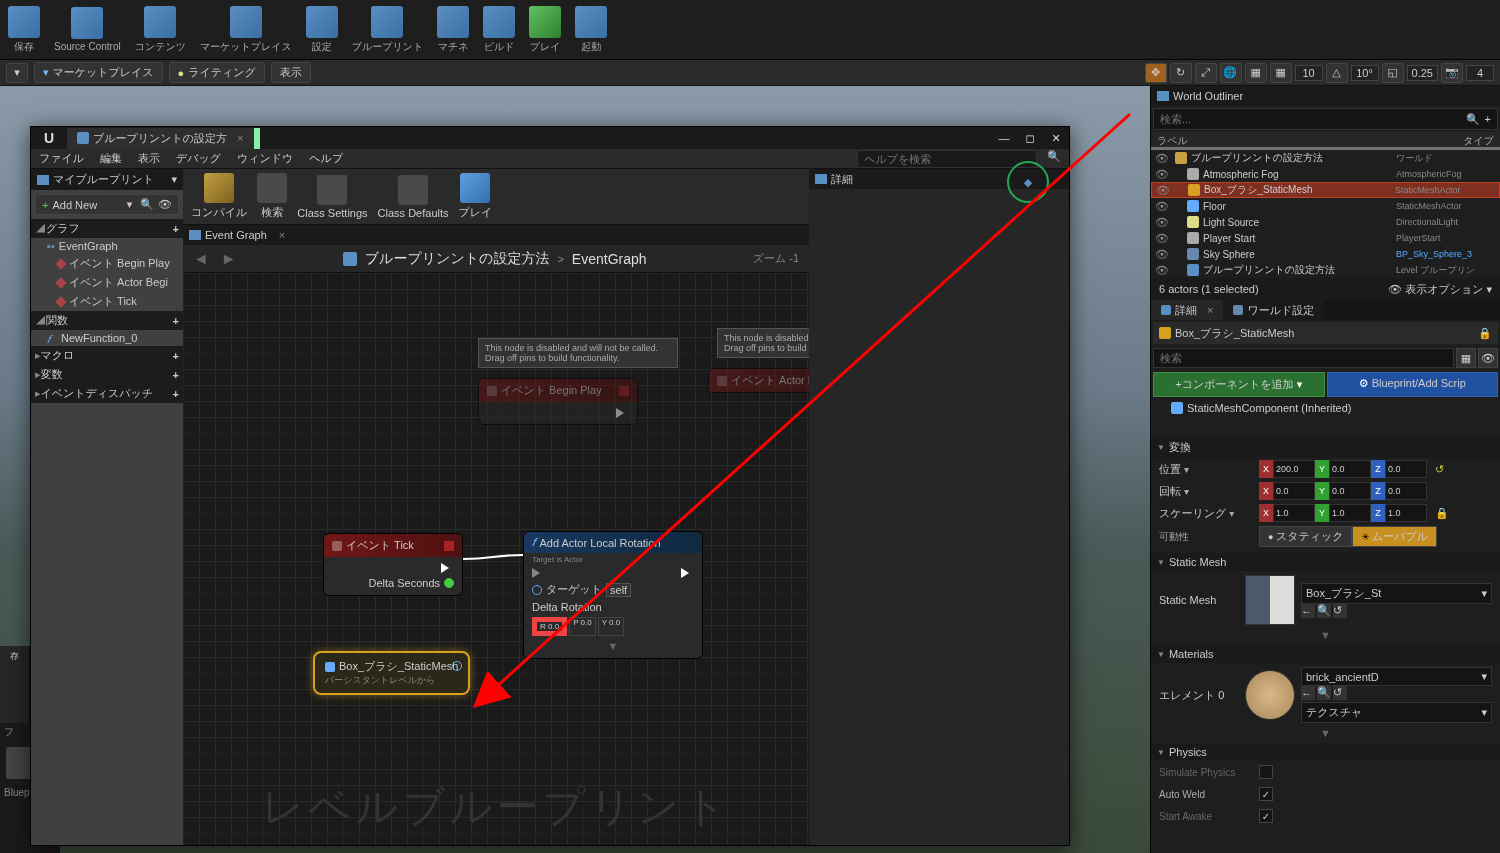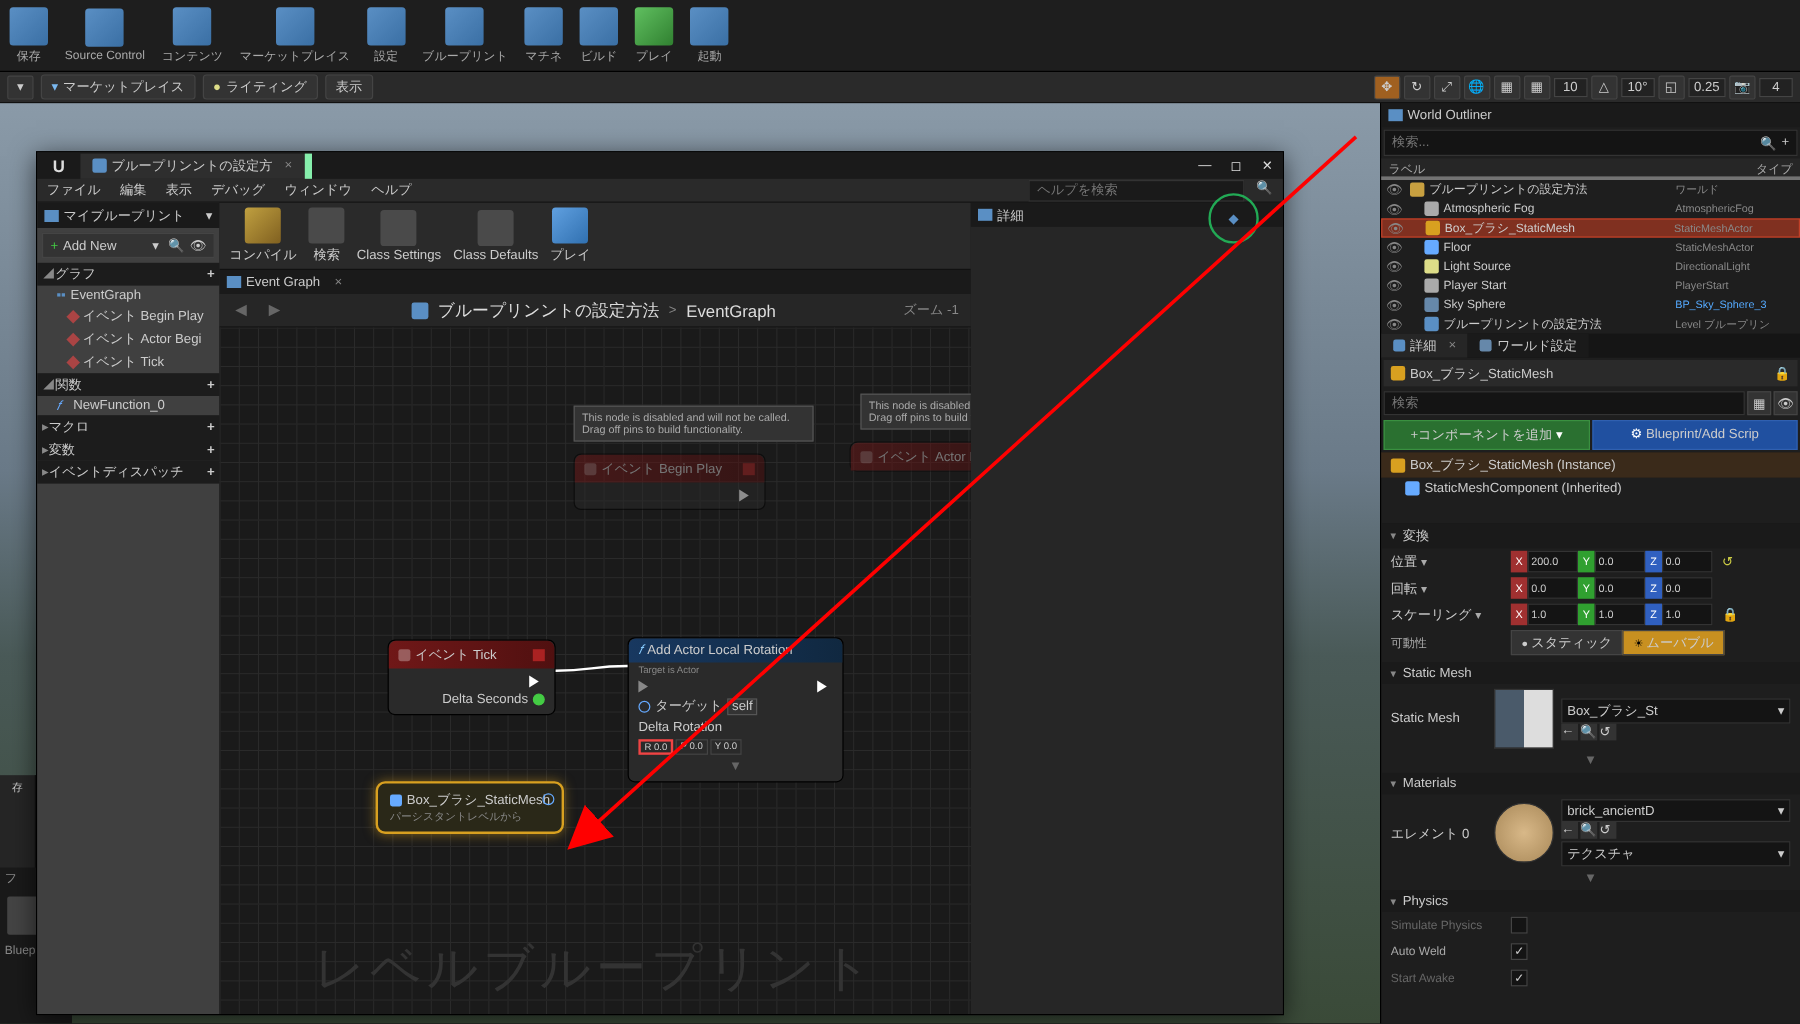--- a/index.html
+++ b/index.html
@@ -407,21 +407,21 @@
                     <div class="pin exec"></div>
                   </div>
                 <div class="node-row">
                     <div class="pin target"></div>
                     <span>ターゲット</span>
                     <span style="background:#333;padding:0 3px;border:1px solid #555">self</span>
                   </div>
                 <div class="node-row" style="flex-direction:column;align-items:flex-start">
                   <span>Delta Rotation</span>
                   <div style="display:flex;gap:2px">
-                    <span style="border:2px solid #ef4444;padding:0 3px;font-size:8px">R 0.0</span>
+                    <span style="border:5px solid #ef4444;padding:0 3px;font-size:8px">R 0.0</span>
                     <span style="border:1px solid #444;padding:0 3px;font-size:8px">P 0.0</span>
                     <span style="border:1px solid #444;padding:0 3px;font-size:8px">Y 0.0</span>
                   </div>
                 </div>
                 <div style="text-align:center;color:#666">▼</div>
               </div>
             </div>
 
             <div class="var-node" style="left:130px;top:378px">
               <div class="outpin"></div>
@@ -514,20 +514,24 @@
           <span class="typ link">BP_Sky_Sphere_3</span>
         </div>
         <div class="outliner-row">
           <span class="eye">👁</span>
           <span style="width:12px"></span>
           <span class="ico" style="background:#5a8fc4;border-radius:2px"></span>
           <span class="lbl">ブループリンントの設定方法</span>
           <span class="typ ">Level ブループリン</span>
         </div>
       </div>
+    <div class="outliner-footer">
+      <span>6 actors (1 selected)</span>
+      <span>👁 <span>表示オプション</span> ▾</span>
+    </div>
 
     <div class="detail-tabs">
       <div class="tab active">
           <div class="ico"></div>
           <span>詳細</span>
           <span style="margin-left:6px;color:#888">×</span>
         </div>
       <div class="tab">
           <div class="ico" style="background:#68a"></div>
           <span>ワールド設定</span>
@@ -540,24 +544,20 @@
       </div>
     <div class="detail-search-row">
       <input placeholder="検索" style="">
       <div class="btn">▦</div>
       <div class="btn">👁</div>
     </div>
     <div class="detail-btns">
       <div class="btn-green"><span>+コンポーネントを追加 </span>▾</div>
       <div class="btn-blue">⚙ <span>Blueprint/Add Scrip</span></div>
     </div>
-    <div class="comp-row root">
-        <div class="ico"></div>
-        <span>Box_ブラシ_StaticMesh (Instance)</span>
-      </div>
     <div class="comp-row child">
         <div class="ico"></div>
         <span>StaticMeshComponent (Inherited)</span>
       </div>
 
     <div style="height:16px"></div>
     <div class="cat-hdr">
         <span class="arr">▼</span>
         <span>変換</span>
       </div>

